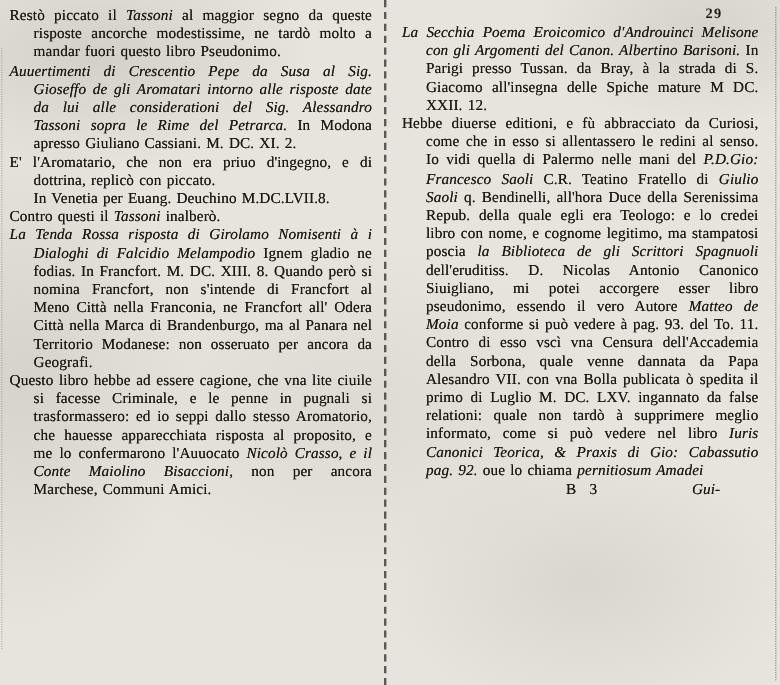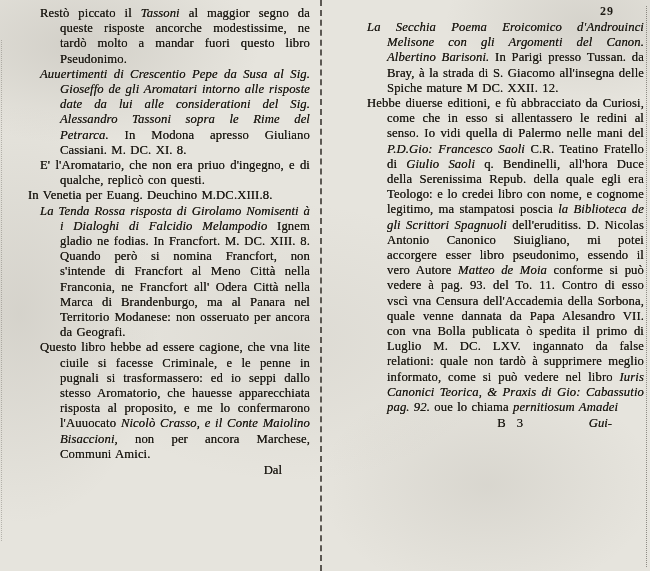--- a/index.html
+++ b/index.html
@@ -17,21 +17,21 @@
       radial-gradient(ellipse 300px 200px at 45% 60%, rgba(140,135,125,0.10), rgba(0,0,0,0) 70%),
       radial-gradient(ellipse 240px 160px at 75% 85%, rgba(120,115,105,0.12), rgba(0,0,0,0) 70%),
       radial-gradient(ellipse 200px 300px at 3% 55%, rgba(110,105,95,0.14), rgba(0,0,0,0) 70%),
       var(--paper);
     font-family:"Liberation Serif","DejaVu Serif",serif;
     color:var(--ink);
     display:flex;
   }
   .page{box-sizing:border-box;}
   .page-left{width:320px;padding:4px 10px 0 8px;}
-  .page-right{width:330px;padding:4px 6px 0 15px;font-family:Liberation Serif, serif;}
+  .page-right{width:330px;padding:4px 18px 0 15px;font-family:Liberation Serif, serif;}
   .gutter{
     position:absolute;left:320px;top:0;bottom:0;width:0;
     border-left:2px dashed rgba(45,42,36,0.75);
   }
   .edge-right{
     position:absolute;right:3px;top:6px;bottom:4px;width:0;
     border-left:1px dotted rgba(70,66,58,0.55);
   }
   .edge-left{
     position:absolute;left:1px;top:40px;bottom:30px;width:0;
@@ -43,58 +43,55 @@
   .col{margin-top:2px;}
   .para{
     margin:0;
     text-align:justify;
     font-size:12.7px;
     line-height:15.2px;
     letter-spacing:0.1px;
     word-spacing:1px;
     text-shadow:0 0 0.5px rgba(25,22,16,0.85);
   }
-  .para.hang{text-indent:-20px;padding-left:20px;margin-left:32px;}
+  .para.hang{text-indent:-20px;padding-left:20px;}
   .para.in{text-indent:0;padding-left:20px;}
   .italic{font-style:italic;}
   .roman{font-style:normal;}
   .catchline{
     display:flex;justify-content:flex-end;
     font-size:12.7px;line-height:16px;
     margin-right:28px;
     text-shadow:0 0 0.5px rgba(25,22,16,0.85);
   }
   .sigline{
     display:flex;align-items:baseline;
     font-size:12.7px;line-height:16px;
     text-shadow:0 0 0.5px rgba(25,22,16,0.85);
-    gap:20px;
   }
   .sigline .sp1{width:46%;}
   .sigline .sp2{flex:1;}
   .sig{letter-spacing:4px;}
   .catch{font-style:italic;margin-right:32px;}
 </style>
 </head>
 <body>
 
 <div class="scan">
 
   <div class="page page-left">
     <div class="col">
         <p class="para hang"><span class="roman">Restò piccato il </span><span class="italic">Tassoni</span><span class="roman"> al maggior segno da queste risposte ancorche modestissime, ne tardò molto a mandar fuori questo libro Pseudonimo.</span></p>
-        <p class="para hang"><span class="italic">Auuertimenti di Crescentio Pepe da Susa al Sig. Gioseffo de gli Aromatari intorno alle risposte date da lui alle considerationi del Sig. Alessandro Tassoni sopra le Rime del Petrarca.</span><span class="roman"> In Modona apresso Giuliano Cassiani. M. DC. XI. 8.</span></p>
-        <p class="para hang"><span class="roman">E' l'Aromatario, che non era priuo d'ingegno, e di qualche, replicò con questi.</span></p>
-        <p class="para in"><span class="roman">In Venetia per Euang. Deuchino M.DC.XIII.8.</span></p>
+        <p class="para hang"><span class="italic">Auuertimenti di Crescentio Pepe da Susa al Sig. Gioseffo de gli Aromatari intorno alle risposte date da lui alle considerationi del Sig. Alessandro Tassoni sopra le Rime del Petrarca.</span><span class="roman"> In Modona apresso Giuliano Cassiani. M. DC. XI. 2.</span></p>
+        <p class="para hang"><span class="roman">E' l'Aromatario, che non era priuo d'ingegno, e di dottrina, replicò con piccato.</span></p>
+        <p class="para in"><span class="roman">In Venetia per Euang. Deuchino M.DC.LVII.8.</span></p>
+        <p class="para hang"><span class="roman">Contro questi il </span><span class="italic">Tassoni</span><span class="roman"> inalberò.</span></p>
         <p class="para hang"><span class="italic">La Tenda Rossa risposta di Girolamo Nomisenti à i Dialoghi di Falcidio Melampodio </span><span class="roman">Ignem gladio ne fodias. In Francfort. M. DC. XIII. 8. Quando però si nomina Francfort, non s'intende di Francfort al Meno Città nella Franconia, ne Francfort all' Odera Città nella Marca di Brandenburgo, ma al Panara nel Territorio Modanese: non osseruato per ancora da Geografi.</span></p>
         <p class="para hang"><span class="roman">Questo libro hebbe ad essere cagione, che vna lite ciuile si facesse Criminale, e le penne in pugnali si trasformassero: ed io seppi dallo stesso Aromatorio, che hauesse apparecchiata risposta al proposito, e me lo confermarono l'Auuocato </span><span class="italic">Nicolò Crasso, e il Conte Maiolino Bisaccioni,</span><span class="roman"> non per ancora Marchese, Communi Amici.</span></p>
       </div>
-    <div class="catchline">
-      <span>Dal</span>
-    </div>
   </div>
 
   <div class="gutter"></div>
 
   <div class="page page-right">
     <div class="pagenum pagenum-right">29</div>
     <div class="col">
         <p class="para hang"><span class="italic">La Secchia Poema Eroicomico d'Androuinci Melisone con gli Argomenti del Canon. Albertino Barisoni.</span><span class="roman"> In Parigi presso Tussan. da Bray, à la strada di S. Giacomo all'insegna delle Spiche mature M DC. XXII. 12.</span></p>
         <p class="para hang"><span class="roman">Hebbe diuerse editioni, e fù abbracciato da Curiosi, come che in esso si allentassero le redini al senso. Io vidi quella di Palermo nelle mani del </span><span class="italic">P.D.Gio: Francesco Saoli</span><span class="roman"> C.R. Teatino Fratello di </span><span class="italic">Giulio Saoli</span><span class="roman"> q. Bendinelli, all'hora Duce della Serenissima Repub. della quale egli era Teologo: e lo credei libro con nome, e cognome legitimo, ma stampatosi poscia </span><span class="italic">la Biblioteca de gli Scrittori Spagnuoli</span><span class="roman"> dell'eruditiss. D. Nicolas Antonio Canonico Siuigliano, mi potei accorgere esser libro pseudonimo, essendo il vero Autore </span><span class="italic">Matteo de Moia</span><span class="roman"> conforme si può vedere à pag. 93. del To. 11. Contro di esso vscì vna Censura dell'Accademia della Sorbona, quale venne dannata da Papa Alesandro VII. con vna Bolla publicata ò spedita il primo di Luglio M. DC. LXV. ingannato da false relationi: quale non tardò à supprimere meglio informato, come si può vedere nel libro </span><span class="italic">Iuris Canonici Teorica, &amp; Praxis di Gio: Cabassutio pag. 92.</span><span class="roman"> oue lo chiama </span><span class="italic">pernitiosum Amadei</span></p>
       </div>

